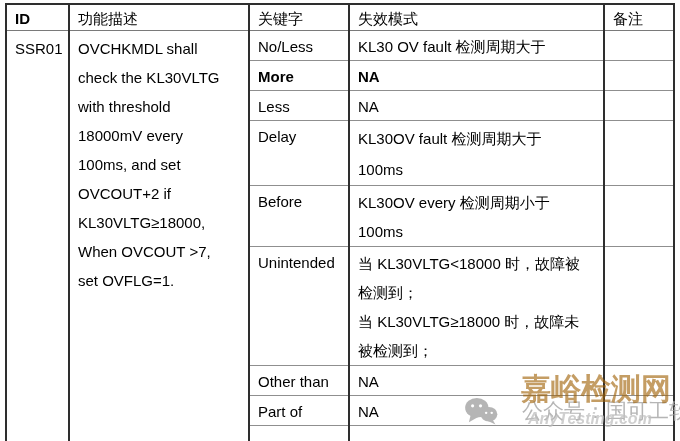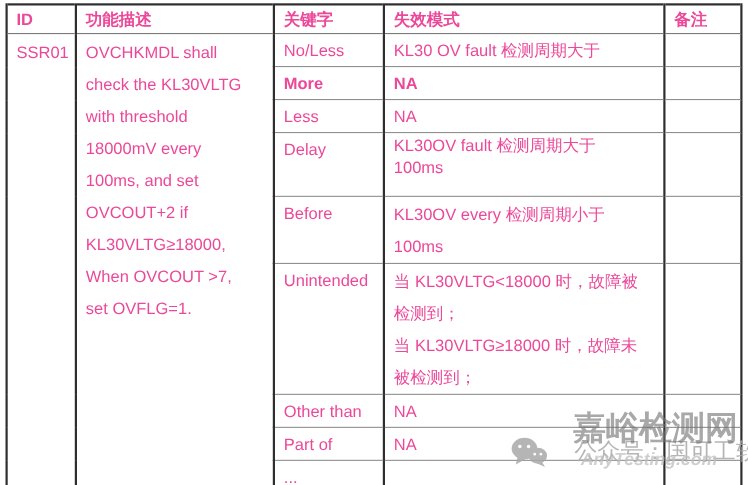--- a/index.html
+++ b/index.html
@@ -28,36 +28,36 @@
   th, td {
     border-left: 2px solid #2e2e2e;
     border-right: 2px solid #2e2e2e;
     border-top: 1px solid #8f8f8f;
     border-bottom: 1px solid #8f8f8f;
     vertical-align: top;
     text-align: left;
     padding: 2px 4px 0 8px;
     font-size: 15px;
     line-height: 27px;
-    color: #ec4899;
+    color: #000000;
     white-space: pre-line;
     overflow: hidden;
   }
-  th { font-weight: bold; }
+  th { font-weight: normal; }
   th.id-head { font-weight: bold; }
   tr.hdr { height: 26px; }
   tr.hdr th { border-bottom: 1px solid #7a7a7a; line-height: 23px; }
 
   td.span-cell { line-height: 29px; padding-top: 3px; }
 
   
   .wm-site {
     position: absolute; left: 521px; top: 369px;
     font-size: 30px; font-weight: bold; letter-spacing: 0px;
-    color: #737373; opacity: 0.62; z-index: 3;
+    color: #a16207; opacity: 0.62; z-index: 3;
     white-space: nowrap;
   }
   .wm-url {
     position: absolute; left: 528px; top: 410px;
     font-size: 16px; font-style: italic; font-weight: bold;
     color: #bfbfbf; opacity: 0.75; z-index: 4;
     white-space: nowrap;
   }
   .wm-wechat {
     position: absolute; left: 464px; top: 397px;
@@ -109,21 +109,21 @@
       <td>NA</td>
       <td></td>
     </tr>
     <tr style="height:29px;">
       <td>Less</td>
       <td>NA</td>
       <td></td>
     </tr>
     <tr style="height:58px;">
       <td>Delay</td>
-      <td style="line-height:20px;margin-left:10px;">KL30OV fault 检测周期大于
+      <td style="line-height:31px;margin-left:10px;">KL30OV fault 检测周期大于
 100ms</td>
       <td></td>
     </tr>
     <tr style="height:57px;">
       <td>Before</td>
       <td style="line-height:29px;">KL30OV every 检测周期小于
 100ms</td>
       <td></td>
     </tr>
     <tr style="height:117px;">

